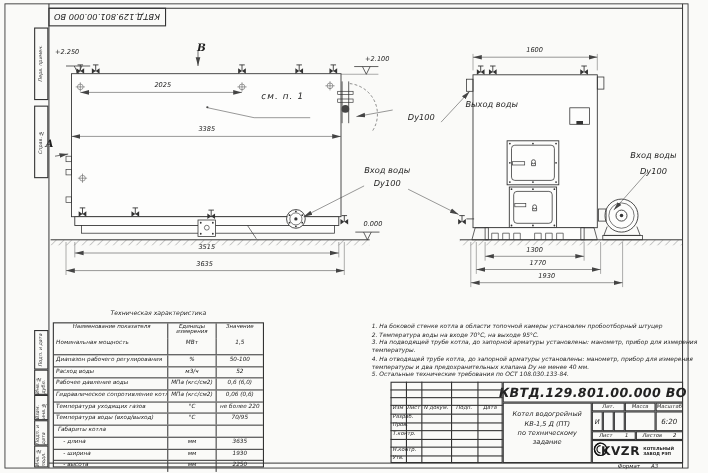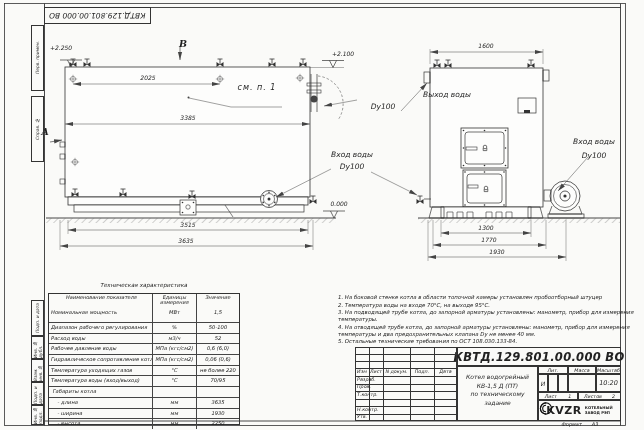--- a/index.html
+++ b/index.html
@@ -328,21 +328,21 @@
     <div>по техническому задание</div>
   </div>
 
   <div class="cell tb-lbl tb-c" style="left:538px;top:366px;width:30px;height:8px;padding-top:1.5px;">Лит.</div>
   <div class="cell tb-lbl tb-c" style="left:568px;top:366px;width:28px;height:8px;padding-top:1.5px;">Масса</div>
   <div class="cell tb-lbl tb-c" style="left:596px;top:366px;width:25px;height:8px;padding-top:1.5px;">Масштаб</div>
   <div class="cell" style="left:538px;top:374px;width:10px;height:18px;display:flex;align-items:center;justify-content:center;font:italic 6px 'DejaVu Sans',sans-serif;">И</div>
   <div class="cell" style="left:548px;top:374px;width:10px;height:18px;"></div>
   <div class="cell" style="left:558px;top:374px;width:10px;height:18px;"></div>
   <div class="cell" style="left:568px;top:374px;width:28px;height:18px;"></div>
-  <div class="cell" style="left:596px;top:374px;width:25px;height:18px;display:flex;align-items:center;justify-content:center;font:italic 6.5px 'DejaVu Sans',sans-serif;">10:20</div>
+  <div class="cell" style="left:596px;top:374px;width:25px;height:18px;display:flex;align-items:center;justify-content:center;font:italic 6.5px 'DejaVu Sans',sans-serif;">6:20</div>
 
   <div class="cell" style="left:538px;top:392px;width:40px;height:8px;display:flex;align-items:center;justify-content:space-around;font:italic 4.8px 'DejaVu Sans',sans-serif;">
     <span>Лист</span>
     <span>1</span>
   </div>
   <div class="cell" style="left:578px;top:392px;width:43px;height:8px;display:flex;align-items:center;justify-content:space-around;font:italic 4.8px 'DejaVu Sans',sans-serif;">
     <span>Листов</span>
     <span>2</span>
   </div>
 

